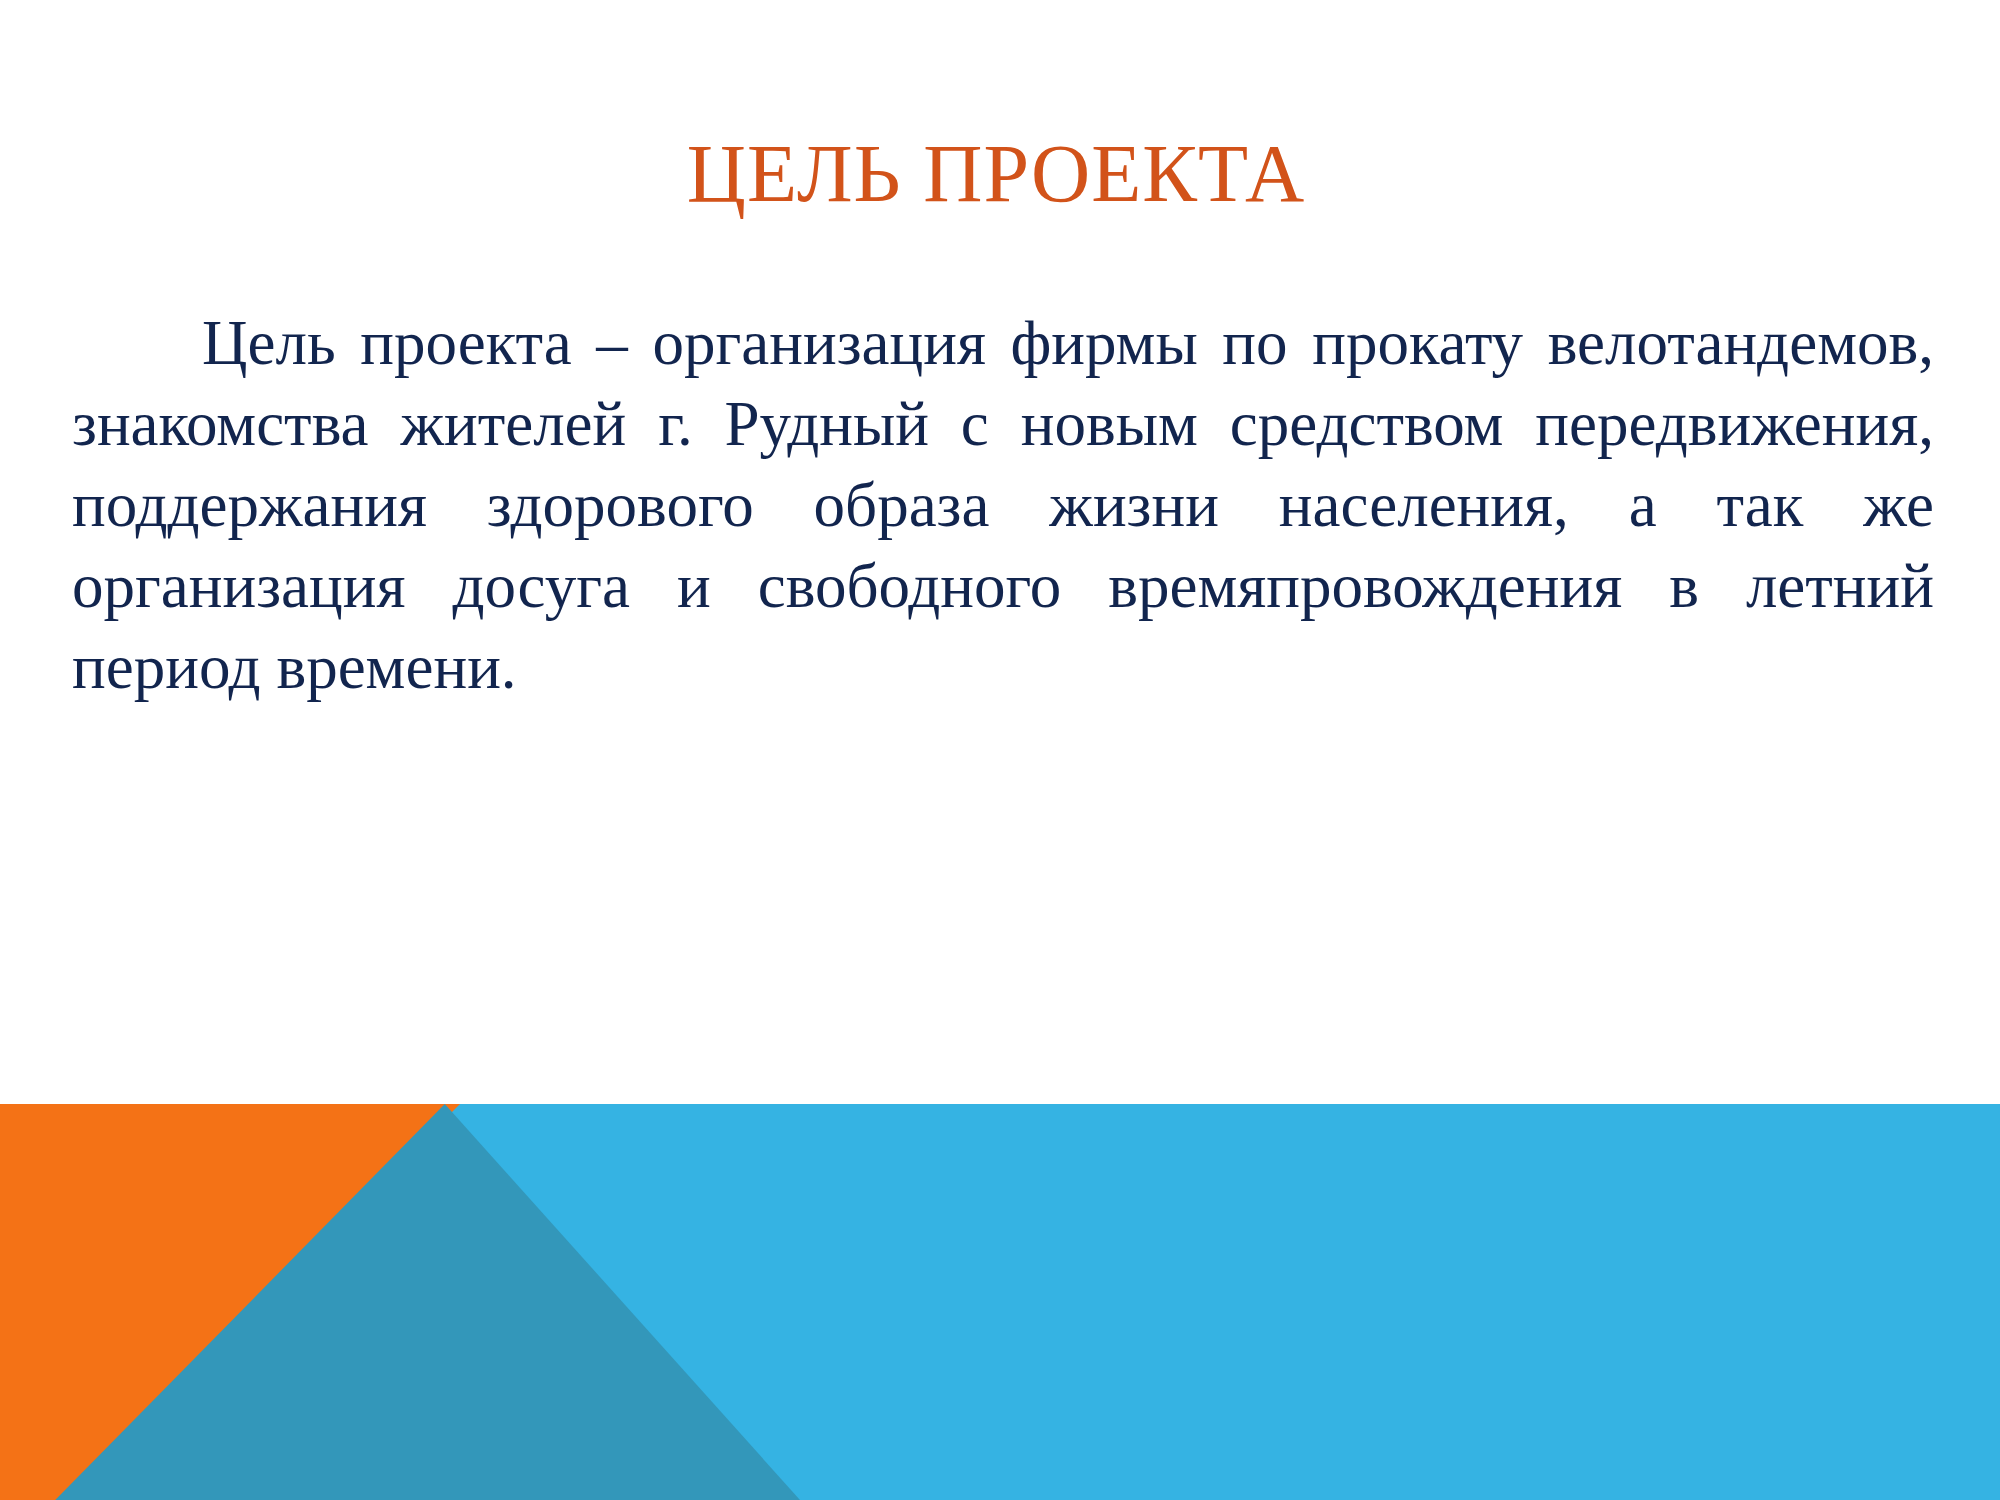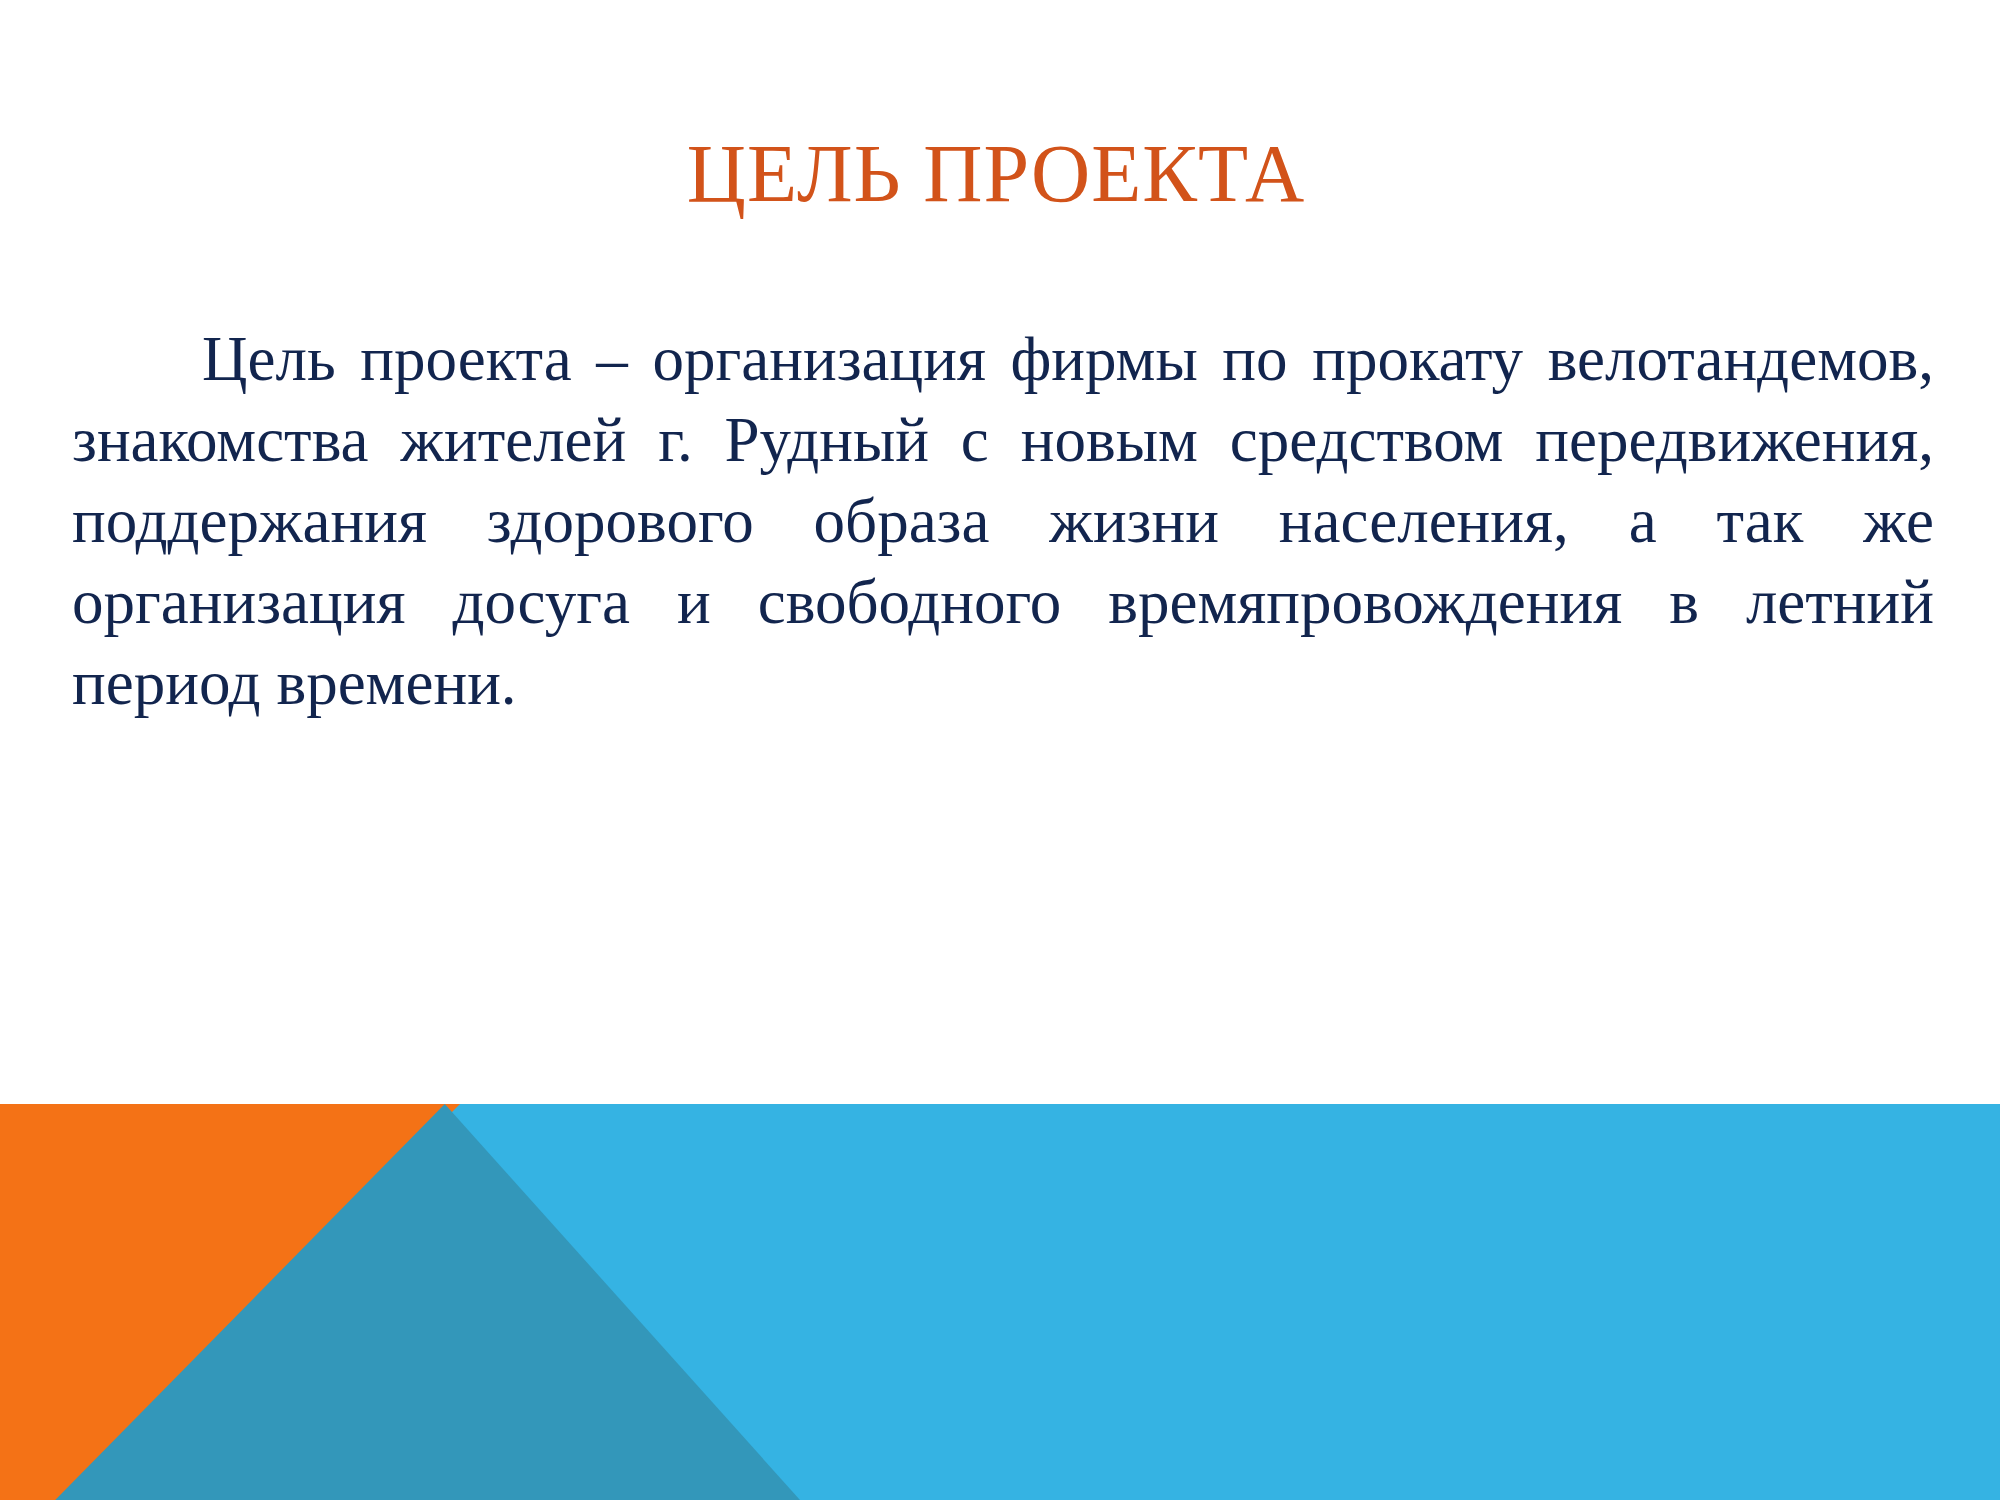--- a/index.html
+++ b/index.html
@@ -30,21 +30,21 @@
     line-height: 1.0;
     font-weight: normal;
     letter-spacing: 1px;
     white-space: nowrap;
   }
 
   
   #body-block {
     position: absolute;
     left: 72px;
-    top: 256px;
+    top: 240px;
     width: 1862px;
   }
 
   #body-text {
     color: #12254E;
     font-family: "Liberation Serif", "DejaVu Serif", serif;
     font-size: 63px;
     line-height: 1.285;
     text-align: justify;
     text-indent: 130px;

